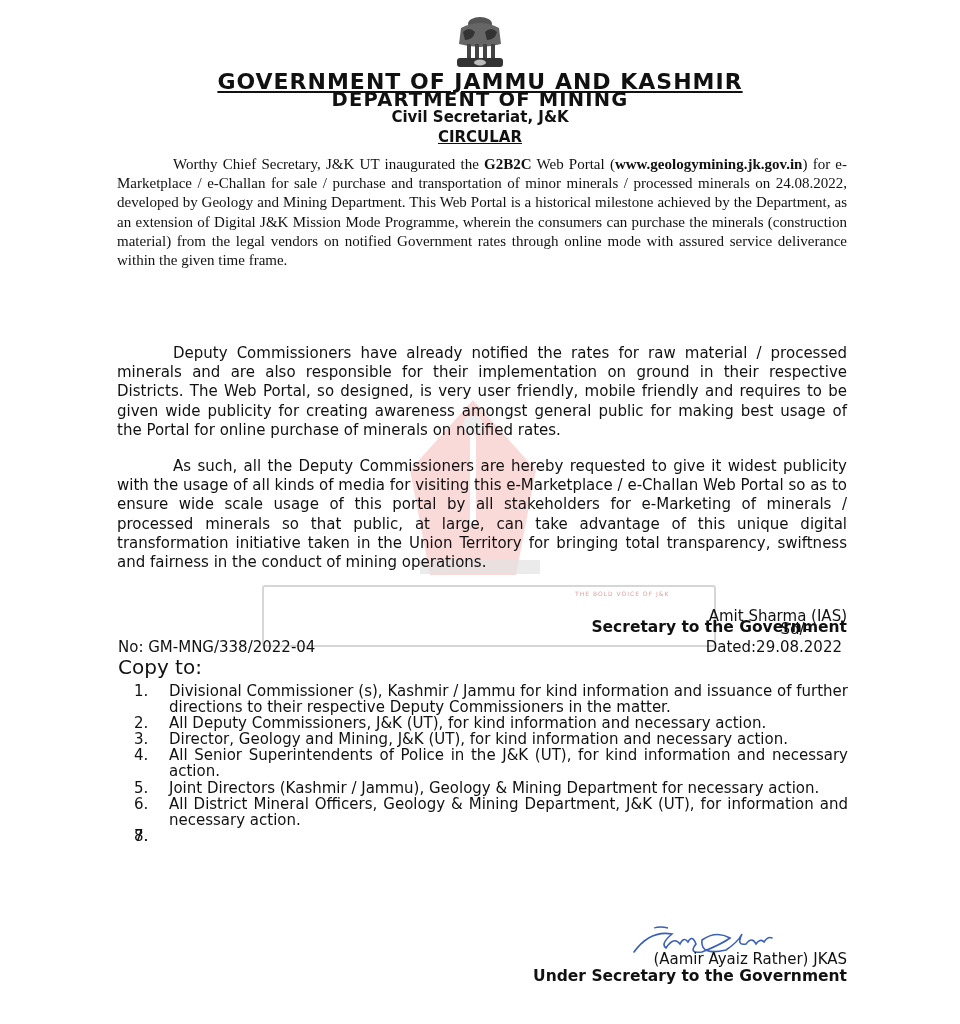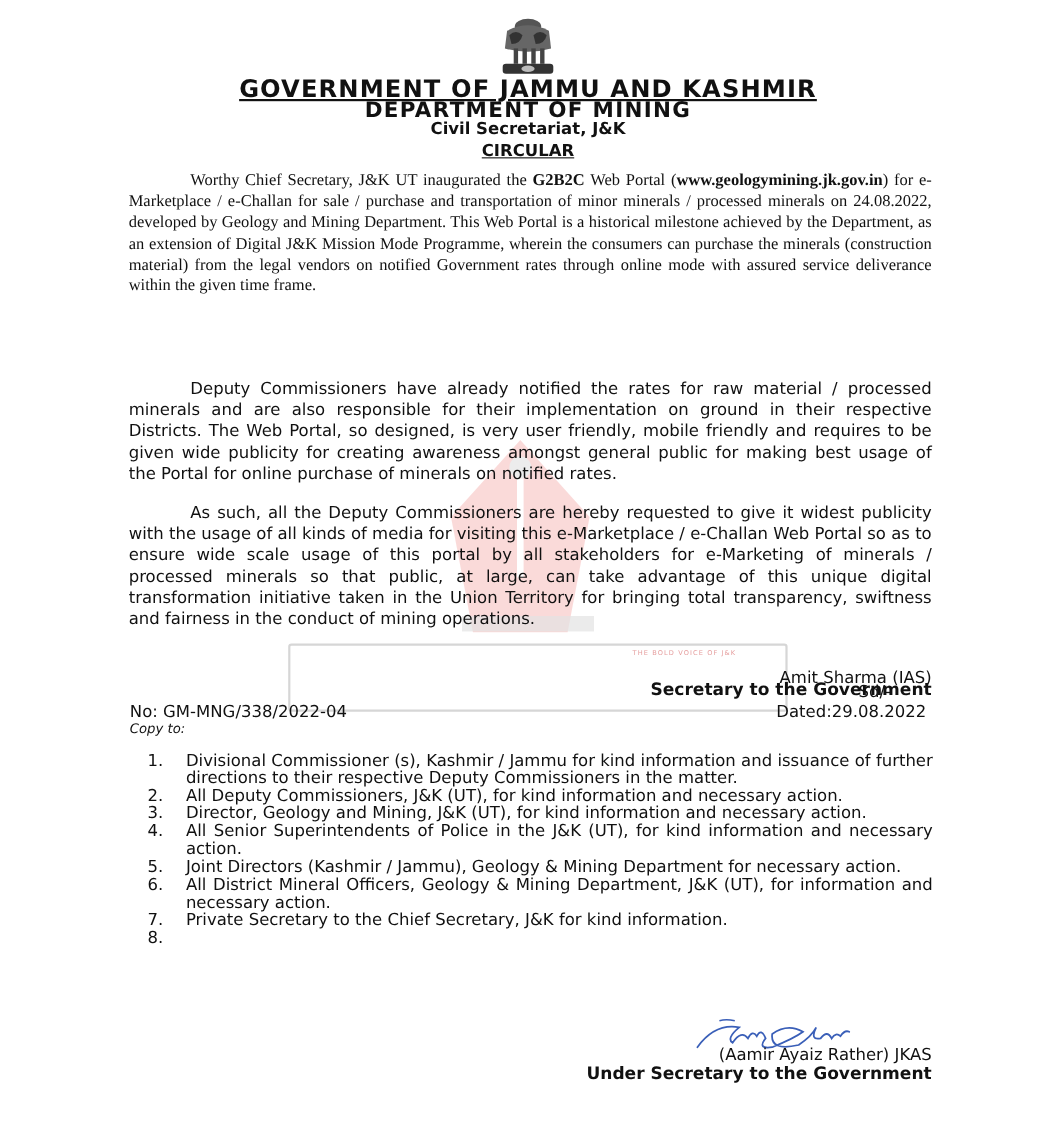--- a/index.html
+++ b/index.html
@@ -50,21 +50,21 @@
   .p1 { top: 155px; font-family: Liberation Serif, serif; }
   .p2 { top: 344px; }
   .p3 { top: 457px; }
 
   .sig-block { position: absolute; right: 113px; text-align: right; font-size: 15px; line-height: 19px; }
   .sd { top: 620px; right: 150px; text-align: center; }
   .name1 { top: 607px; }
   .title1 { top: 618px; font-weight: bold; font-size: 15.5px; }
   .dated { position: absolute; top: 638px; right: 118px; font-size: 15px; }
   .refno { position: absolute; top: 638px; left: 118px; font-size: 15px; }
-  .copyto { position: absolute; top: 655px; left: 118px; font-size: 12px; font-style: italic; }
+  .copyto { position: absolute; top: 655px; left: 118px; font-size: 20px; }
 
   .copy-list {
     position: absolute; left: 134px; top: 683px; width: 714px;
     margin: 0; padding: 0; list-style: none; font-size: 15px; line-height: 16.1px;
   }
   .copy-list li { position: relative; padding-left: 35px; text-align: justify; margin: 0; }
   .copy-list .num { position: absolute; left: 0; top: 0; }
 
   .signature { position: absolute; left: 630px; top: 922px; width: 150px; height: 36px; }
   .name2 { position: absolute; top: 950px; right: 113px; font-size: 15px; }
@@ -118,21 +118,21 @@
     <div class="dated">Dated:29.08.2022</div>
     <div class="copyto">Copy to:</div>
 
     <ol class="copy-list">
       <li><span class="num">1.</span><span>Divisional Commissioner (s), Kashmir / Jammu for kind information and issuance of further directions to their respective Deputy Commissioners in the matter.</span></li>
       <li><span class="num">2.</span><span>All Deputy Commissioners, J&amp;K (UT), for kind information and necessary action.</span></li>
       <li><span class="num">3.</span><span>Director, Geology and Mining, J&amp;K (UT), for kind information and necessary action.</span></li>
       <li><span class="num">4.</span><span>All Senior Superintendents of Police in the J&amp;K (UT), for kind information and necessary action.</span></li>
       <li><span class="num">5.</span><span>Joint Directors (Kashmir / Jammu), Geology &amp; Mining Department for necessary action.</span></li>
       <li><span class="num">6.</span><span>All District Mineral Officers, Geology &amp; Mining Department, J&amp;K (UT), for information and necessary action.</span></li>
-      <li><span class="num">7.</span><span>Private Secretary to the Chief Secretary, J&amp;K for kind information.</span></li>
+      <li><span class="num">7.</span></li>
       <li><span class="num">8.</span></li>
     </ol>
 
     <svg class="signature" viewBox="0 0 150 36">
       <path d="M4 30 Q20 8 42 12 Q30 22 36 26 Q44 14 50 22 Q54 14 58 20 Q62 12 66 22 Q58 32 72 30 Q92 22 100 16 Q86 8 72 18 Q70 34 96 28 Q108 20 112 12 Q106 24 116 22 Q122 14 126 22 Q130 16 134 20 Q138 14 142 16" fill="none" stroke="#3a5fb8" stroke-width="1.6" stroke-linecap="round"></path>
       <path d="M24 6 Q30 4 38 6" fill="none" stroke="#3a5fb8" stroke-width="1.3"></path>
     </svg>
 
     <div class="name2">(Aamir Ayaiz Rather) JKAS</div>
     <div class="title2">Under Secretary to the Government</div>

